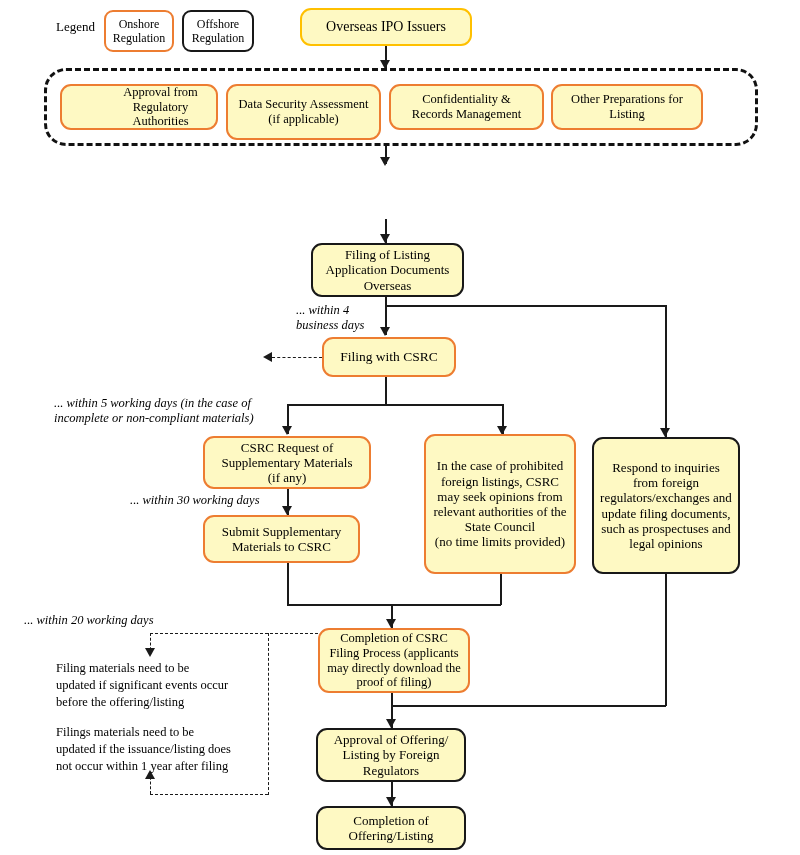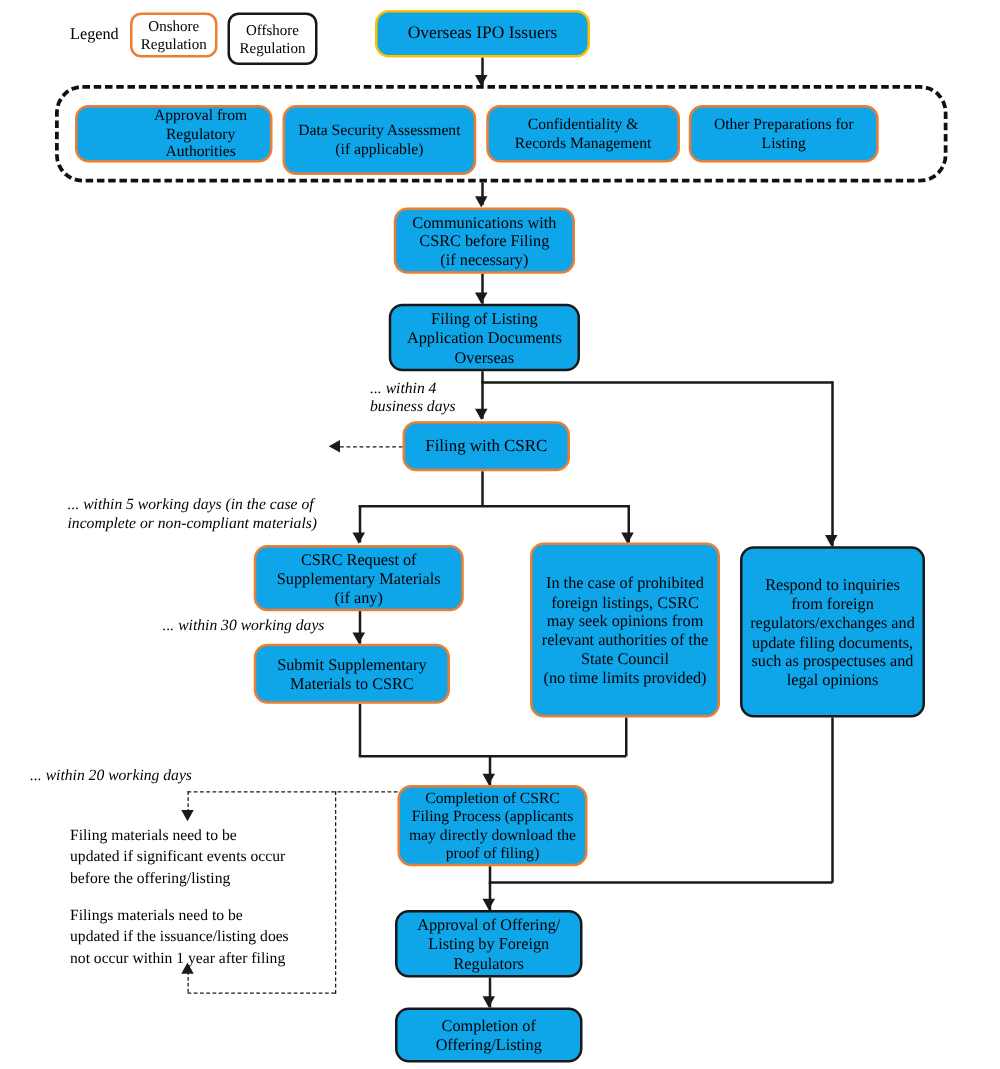--- a/index.html
+++ b/index.html
@@ -19,21 +19,21 @@
     overflow: hidden;
   }
   .node {
     position: absolute;
     box-sizing: border-box;
     display: flex;
     align-items: center;
     justify-content: center;
     text-align: center;
     border-radius: 11px;
-    background: #0ea5e9;
+    background: #fef9c3;
     line-height: 1.17;
     padding: 2px 4px;
     white-space: pre-line;
     z-index: 3;
   }
   .onshore { border: 2px solid #ED7D31; }
   .offshore { border: 2px solid #181818; }
   .issuer   { border: 2px solid #FFC000; }
   .legendbox {
     position: absolute;
@@ -120,21 +120,21 @@
     z-index: 2;
   }
 </style>
 </head>
 <body>
 
 <div id="canvas">
 
   <div class="legend-label" style="left:56px; top:19px; font-size:13px;">Legend</div>
 
-  <div class="legendbox onshore" style="left:104px; top:10px; width:70px; height:36px; font-size:12px;">Onshore
+  <div class="legendbox onshore" style="left:104px; top:10px; width:70px; height:42px; font-size:12px;">Onshore
 Regulation</div>
 
   <div class="legendbox offshore" style="left:182px; top:10px; width:72px; height:42px; font-size:12px;">Offshore
 Regulation</div>
 
   <div class="node issuer" style="left:300px; top:8px; width:172px; height:38px; font-size:14px;">Overseas IPO Issuers</div>
 
   <div class="vline" style="left:385px; top:46px; height:22px;"></div>
   <div class="arrow-down" style="left:380.3px; top:60px;"></div>
 
@@ -145,23 +145,20 @@
   <div class="node onshore" style="left:226px; top:84px; width:155px; height:56px; font-size:12.5px;">Data Security Assessment
 (if applicable)</div>
   <div class="node onshore" style="left:389px; top:84px; width:155px; height:46px; font-size:12.5px;">Confidentiality &amp;
 Records Management</div>
   <div class="node onshore" style="left:551px; top:84px; width:152px; height:46px; font-size:12.5px;">Other Preparations for
 Listing</div>
 
   <div class="vline" style="left:385px; top:146px; height:18px;"></div>
   <div class="arrow-down" style="left:380.3px; top:157px;"></div>
 
-  <div class="node onshore" style="left:315px; top:166px; width:145px; height:53px; font-size:13px;">Communications with
-CSRC before Filing
-(if necessary)</div>
 
   <div class="vline" style="left:385px; top:219px; height:24px;"></div>
   <div class="arrow-down" style="left:380.3px; top:234px;"></div>
 
   <div class="node offshore" style="left:311px; top:243px; width:153px; height:54px; font-size:13px;">Filing of Listing
 Application Documents
 Overseas</div>
 
   <div class="vline" style="left:385px; top:297px; height:38px;"></div>
   <div class="arrow-down" style="left:380.3px; top:327px;"></div>

